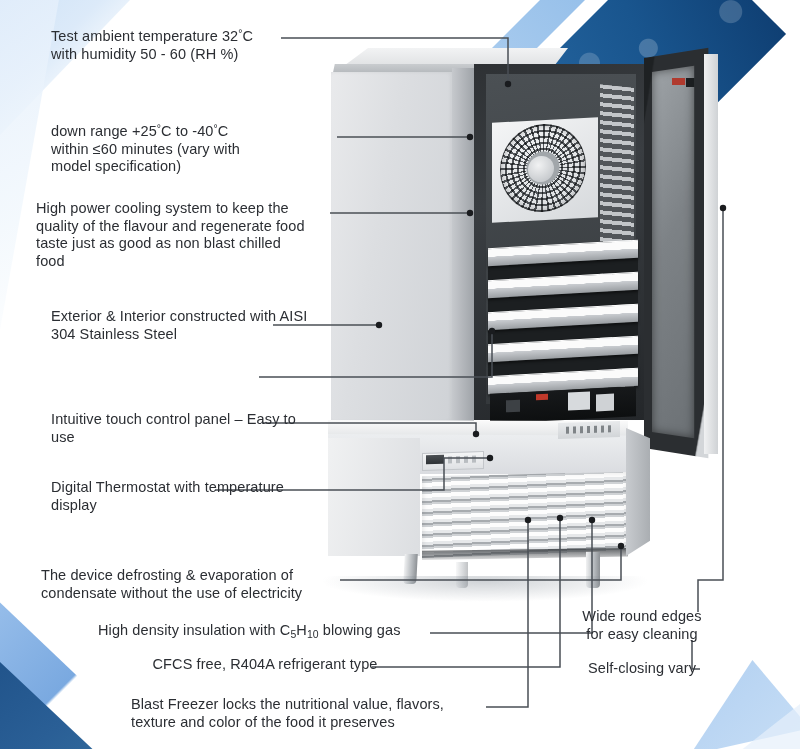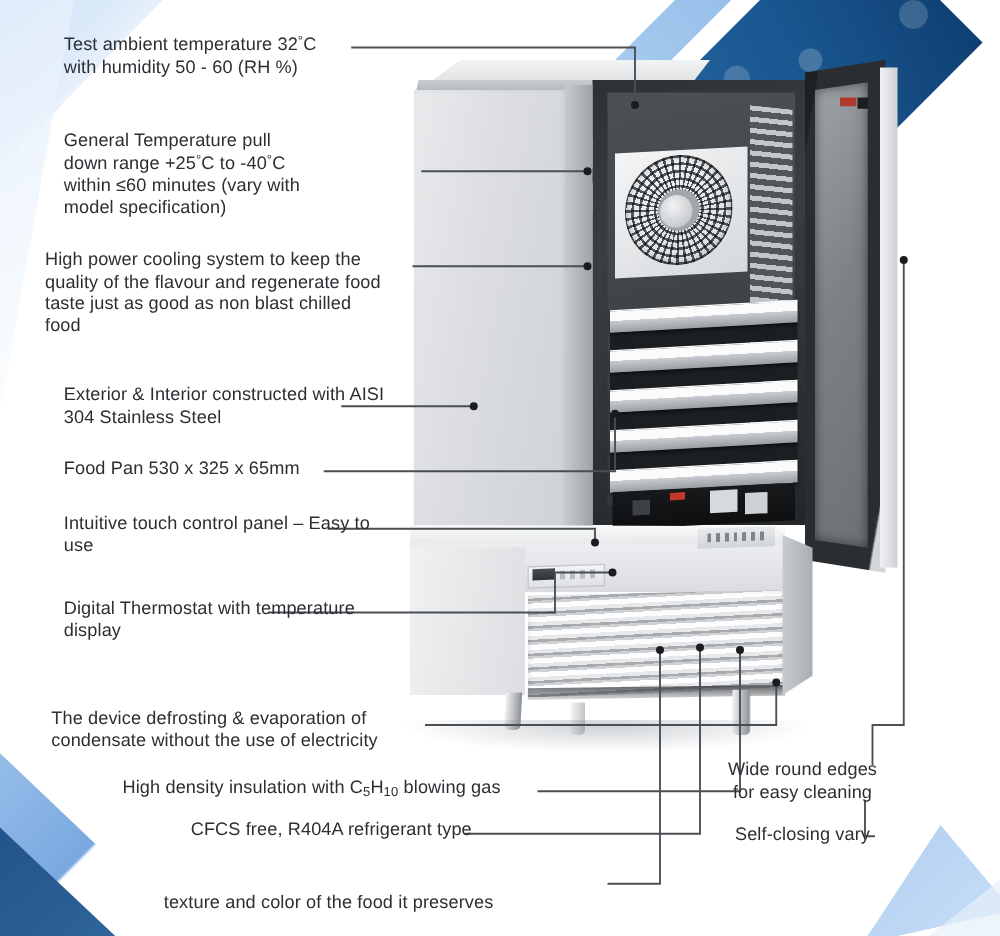--- a/index.html
+++ b/index.html
@@ -315,37 +315,36 @@
       <circle cx="621" cy="546" r="3.2"></circle>
       <circle cx="592" cy="520" r="3.2"></circle>
       <circle cx="560" cy="518" r="3.2"></circle>
       <circle cx="528" cy="520" r="3.2"></circle>
       <circle cx="723" cy="208" r="3.2"></circle>
     </g>
   </svg>
 
   <div class="label" id="lbl-ambient"><span>Test ambient temperature 32</span><sup>°</sup><span>C</span><br><span>with humidity 50 - 60 (RH %)</span></div>
 
-  <div class="label" id="lbl-pulldown"><span>General Temperature pull</span><br><span>down range +25</span><sup>°</sup><span>C to -40</span><sup>°</sup><span>C</span><br><span>within ≤60 minutes (vary with</span><br><span>model specification)</span></div>
+  <div class="label" id="lbl-pulldown"><br><span>down range +25</span><sup>°</sup><span>C to -40</span><sup>°</sup><span>C</span><br><span>within ≤60 minutes (vary with</span><br><span>model specification)</span></div>
 
   <div class="label" id="lbl-cooling">High power cooling system to keep the quality of the flavour and regenerate food taste just as good as non blast chilled food</div>
 
   <div class="label" id="lbl-steel">Exterior &amp; Interior constructed with AISI 304 Stainless Steel</div>
 
-  <div class="label" id="lbl-pan">Food Pan 530 x 325 x 65mm</div>
 
   <div class="label" id="lbl-thermo">Digital Thermostat with temperature display</div>
 
   <div class="label" id="lbl-touch">Intuitive touch control panel – Easy to use</div>
 
   <div class="label" id="lbl-defrost">The device defrosting &amp; evaporation of condensate without the use of electricity</div>
 
   <div class="label" id="lbl-insul"><span>High density insulation with C</span><sub>5</sub><span>H</span><sub>10</sub><span> blowing gas</span></div>
 
   <div class="label" id="lbl-cfcs">CFCS free, R404A refrigerant type</div>
 
-  <div class="label" id="lbl-blast"><br><span>texture and color of the food it preserves</span></div>
+  <div class="label" id="lbl-blast"><span>Blast Freezer locks the nutritional value, flavors,</span><br><span>texture and color of the food it preserves</span></div>
 
   <div class="label c" id="lbl-edges"><span>Wide round edges</span><br><span>for easy cleaning</span></div>
 
   <div class="label c" id="lbl-door">Self-closing vary</div>
 
 </div>
 
 </body></html>

